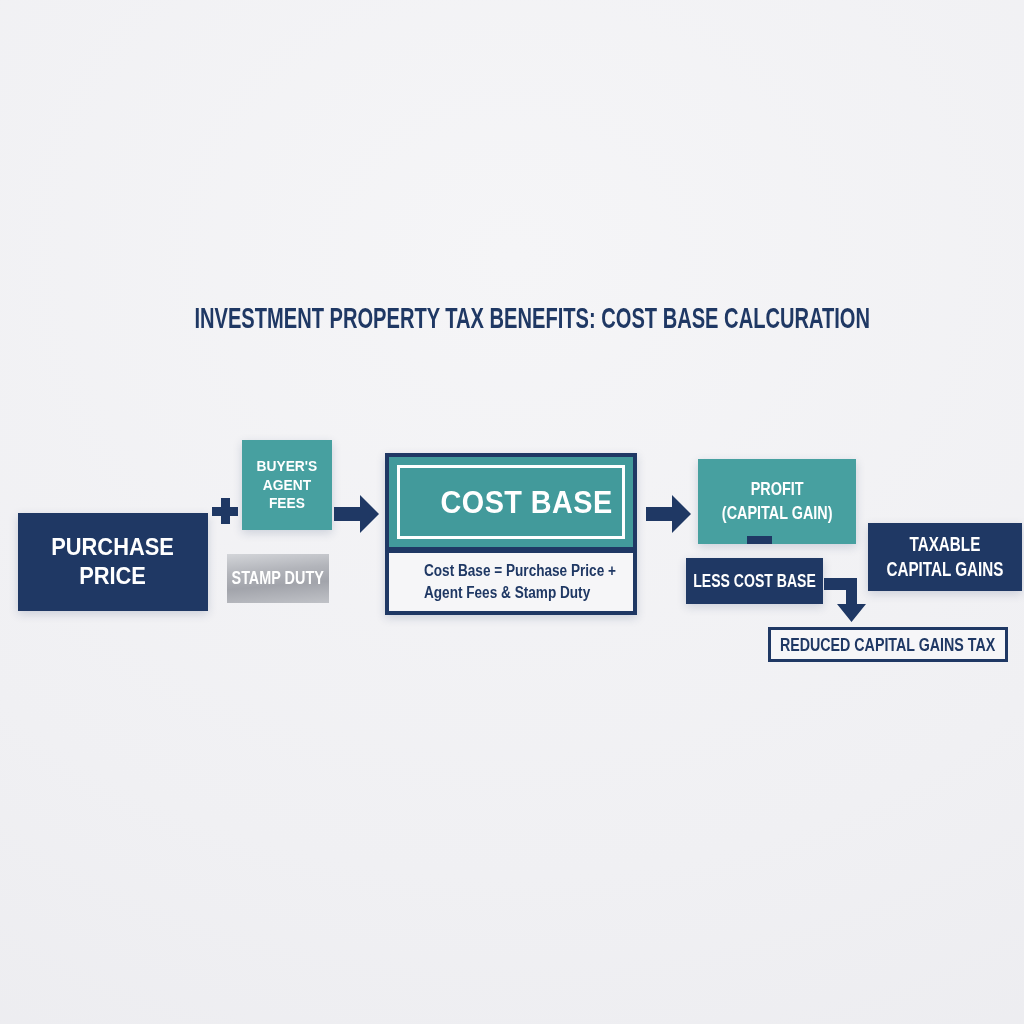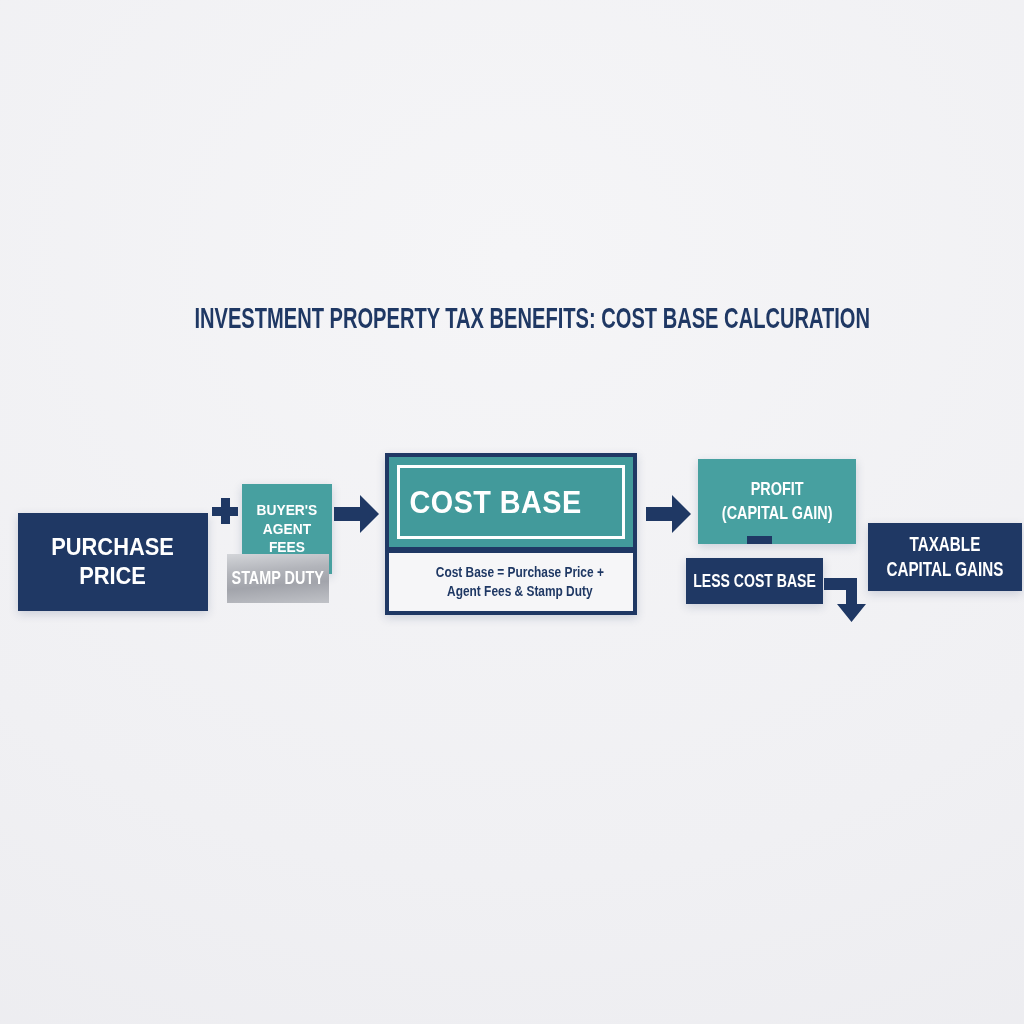--- a/index.html
+++ b/index.html
@@ -30,37 +30,37 @@
   .sq95{transform:scaleX(0.95);} .sq90{transform:scaleX(0.90);}
   .sq85{transform:scaleX(0.85);} .sq80{transform:scaleX(0.80);}
   .sq78{transform:scaleX(0.78);} .sq75{transform:scaleX(0.75);}
   .shadow{box-shadow:0 3px 9px rgba(31,56,100,0.18);}
 
   .purchase{left:18px;top:465px;width:190px;height:98px;background:var(--navy);
     color:#fff;font-size:23px;line-height:1.25;margin-top:48px;}
   .plus{position:absolute;left:212px;top:498px;width:26px;height:26px;}
   .plus .bar-h{position:absolute;left:0;top:8.5px;width:26px;height:9px;background:var(--navy);}
   .plus .bar-v{position:absolute;left:8.5px;top:0;width:9px;height:26px;background:var(--navy);}
-  .buyers{left:242px;top:484px;width:90px;height:90px;background:var(--teal);
+  .buyers{left:242px;top:440px;width:90px;height:90px;background:var(--teal);
     color:#fff;font-size:14.5px;line-height:1.3;}
   .stamp{left:227px;top:554px;width:102px;height:49px;color:#fff;font-size:18px;
     background:linear-gradient(175deg,#d3d5d9 0%,#b2b4ba 35%,#a2a4ab 62%,#c0c2c7 100%);}
   .arrow{position:absolute;width:46px;height:40px;}
   .arrow-1{left:334px;top:494px;}
   .arrow-2{left:646px;top:494px;}
 
   .costbase{position:absolute;left:385px;top:453px;width:252px;height:162px;
     border:4px solid var(--navy);background:var(--panel);}
   .cb-head{position:relative;height:90px;background:var(--teal-dark);}
   .cb-frame{position:absolute;left:8px;right:8px;top:8px;bottom:8px;border:3px solid #fff;
-    display:flex;align-items:center;justify-content:flex-start;
+    display:flex;align-items:center;justify-content:flex-end;
     color:#fff;font-size:32px;font-weight:bold;letter-spacing:0.5px;}
   .cb-divider{height:6px;background:var(--navy);}
   .cb-formula{height:58px;display:flex;align-items:center;justify-content:center;
-    text-align:center;color:var(--navy);font-size:14px;font-weight:bold;line-height:1.35;margin-left:18px;}
+    color:var(--navy);font-size:16px;font-weight:bold;line-height:1.35;margin-left:18px;}
 
   .profit{left:698px;top:459px;width:158px;height:85px;background:var(--teal);
     color:#fff;font-size:18px;line-height:1.3;}
   .minus{position:absolute;left:747px;top:536px;width:25px;height:8px;background:var(--navy);}
   .less{left:686px;top:558px;width:137px;height:46px;background:var(--navy);
     color:#fff;font-size:18px;}
   .taxable{left:868px;top:523px;width:154px;height:68px;background:var(--navy);
     color:#fff;font-size:19.5px;line-height:1.3;}
   .elbow{position:absolute;left:822px;top:576px;width:46px;height:48px;}
   .reduced{left:768px;top:627px;width:240px;height:35px;background:var(--panel);
@@ -141,14 +141,17 @@
   </div>
 
   <div class="node less shadow">
     <div class="label sq78">LESS COST BASE</div>
   </div>
 
   <svg class="elbow" viewBox="0 0 46 48">
     <path d="M2 2 H35 V28 H44 L29.5 46 L15 28 H24 V14 H2 Z" fill="#1f3864"></path>
   </svg>
 
+  <div class="node reduced">
+    <div class="label sq75">REDUCED CAPITAL GAINS TAX</div>
+  </div>
 
 </div>
 
 </body></html>

